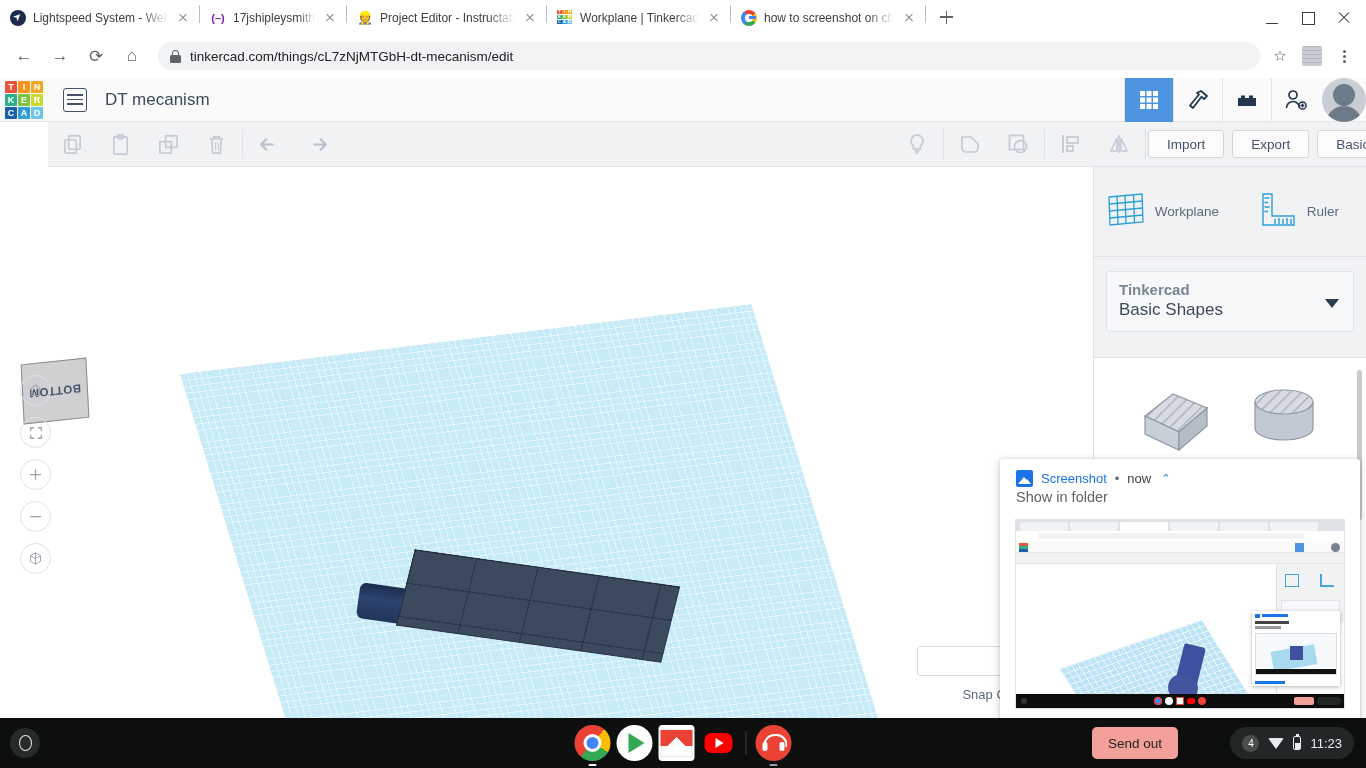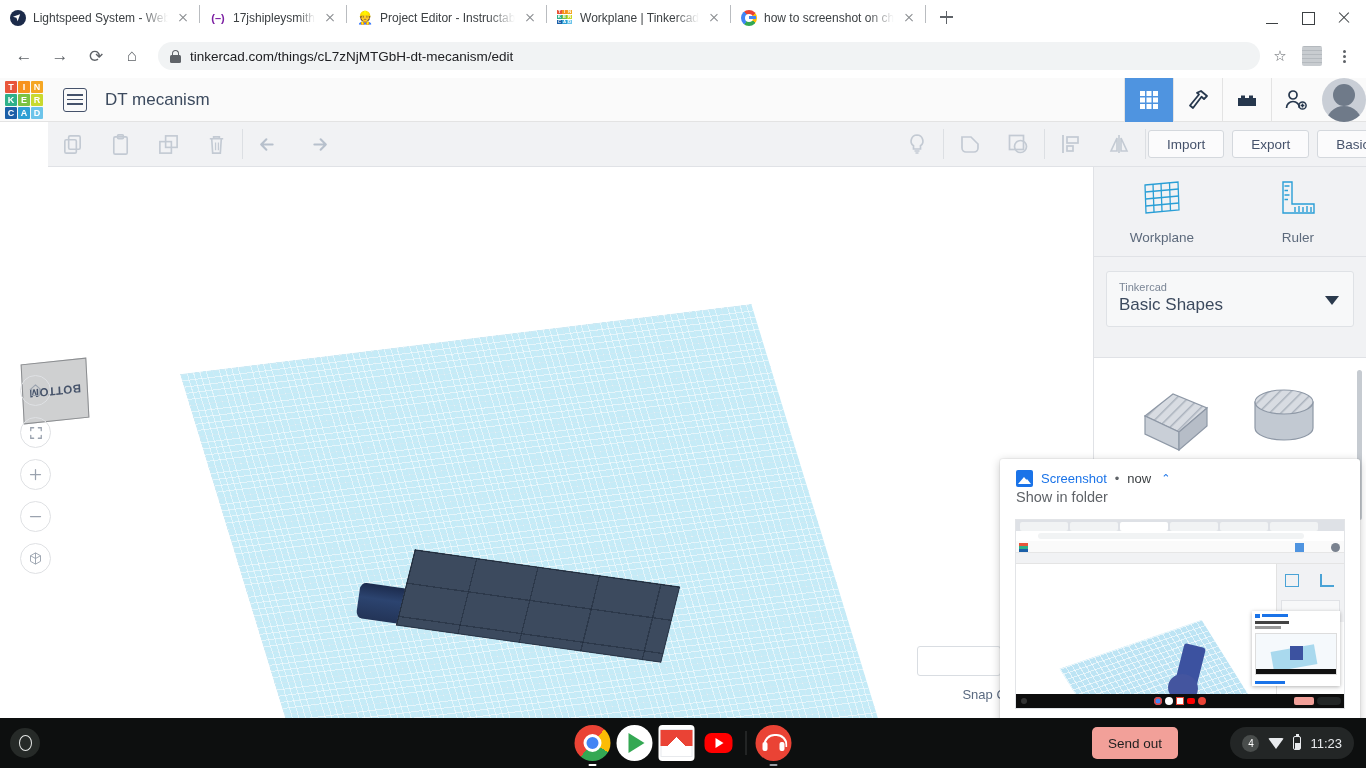--- a/index.html
+++ b/index.html
@@ -201,27 +201,27 @@
     position:absolute; right:92px; bottom:42px; width:84px; height:30px;
     border:1px solid #d9dde2; border-radius:3px; background:#fff;
   }
 
   
   .rpanel{
     position:absolute;right:0;top:89px;width:273px;height:551px;background:#f1f2f4;
     border-left:1px solid #e0e2e6;
   }
   .rp-tools{ display:flex; height:90px; border-bottom:1px solid #e0e2e6;}
-  .rp-tool{ flex:1; display:flex; flex-direction:column; align-items:center; justify-content:center; gap:8px;}
+  .rp-tool{ flex:1; display:flex; flex-direction:row; align-items:center; justify-content:center; gap:8px;}
   .rp-tool .lbl{ font-size:13.5px; color:#5d6a7c;}
   .rp-select{
     margin:14px 12px; background:#f7f8f9; border:1px solid #dfe2e6; border-radius:3px;
     padding:9px 12px 11px; position:relative;
   }
-  .rp-select .sm{ font-size:11px; color:#7b8696; margin-bottom:2px;}
+  .rp-select .sm{ font-size:15px; color:#7b8696; margin-bottom:2px;font-weight:bold;}
   .rp-select .bg{ font-size:17px; color:#3c4a5e;}
   .caret{
     position:absolute;right:14px;top:50%;margin-top:-3px;
     width:0;height:0;border-left:7px solid transparent;border-right:7px solid transparent;border-top:9px solid #2b3a4d;
   }
   .rp-shapes{
     position:absolute;left:0;right:0;top:190px;bottom:0;background:#fff;border-top:1px solid #e0e2e6;
     padding:22px 0 0 0;
   }
   .shape-grid{display:flex;justify-content:space-around;padding:0 28px;}

